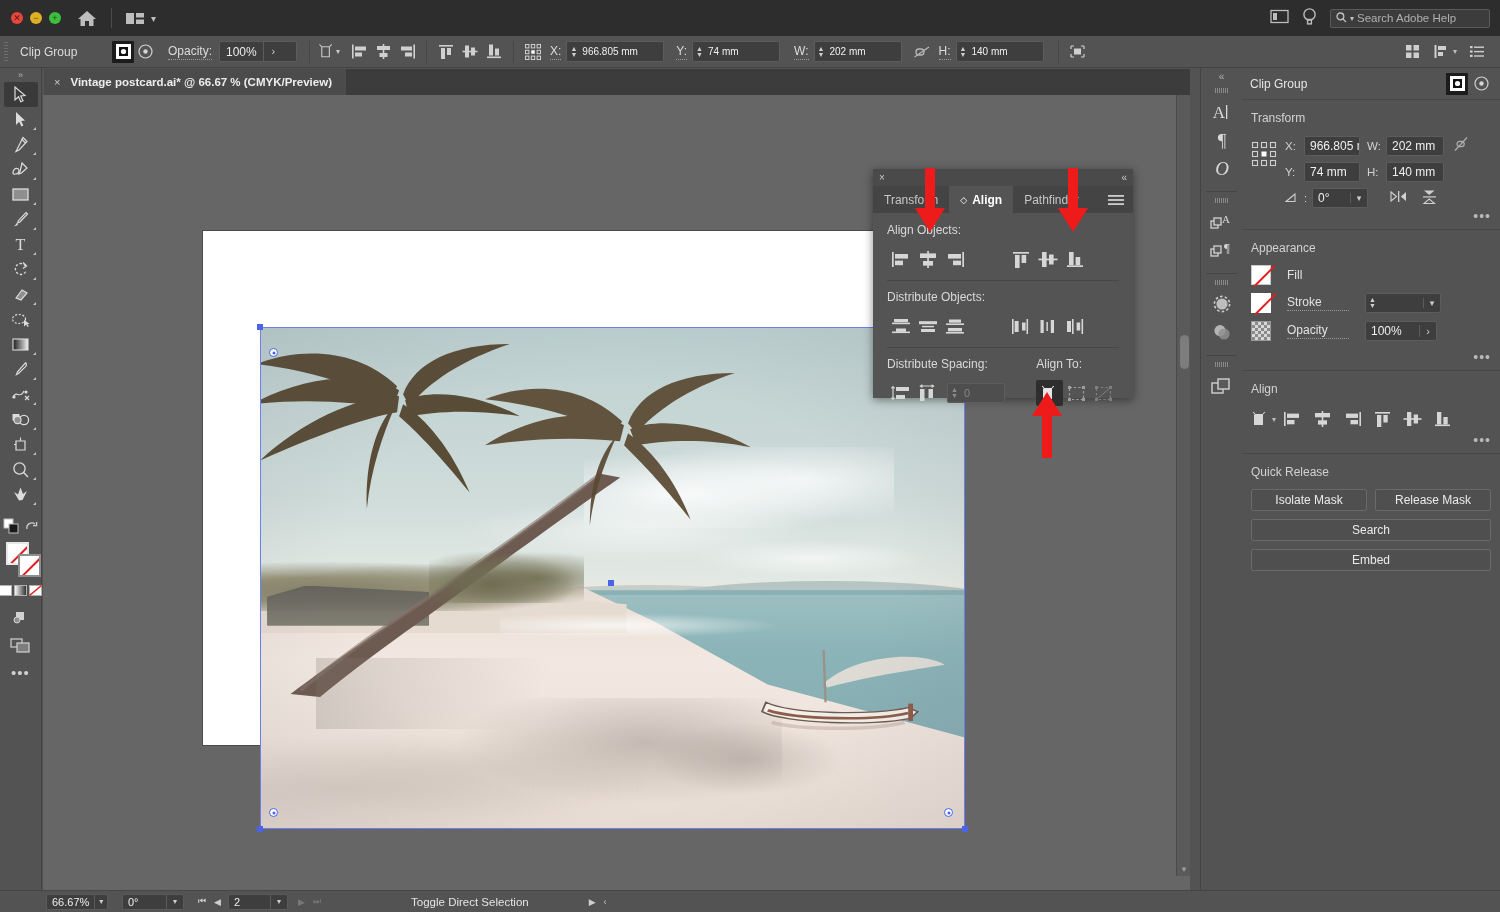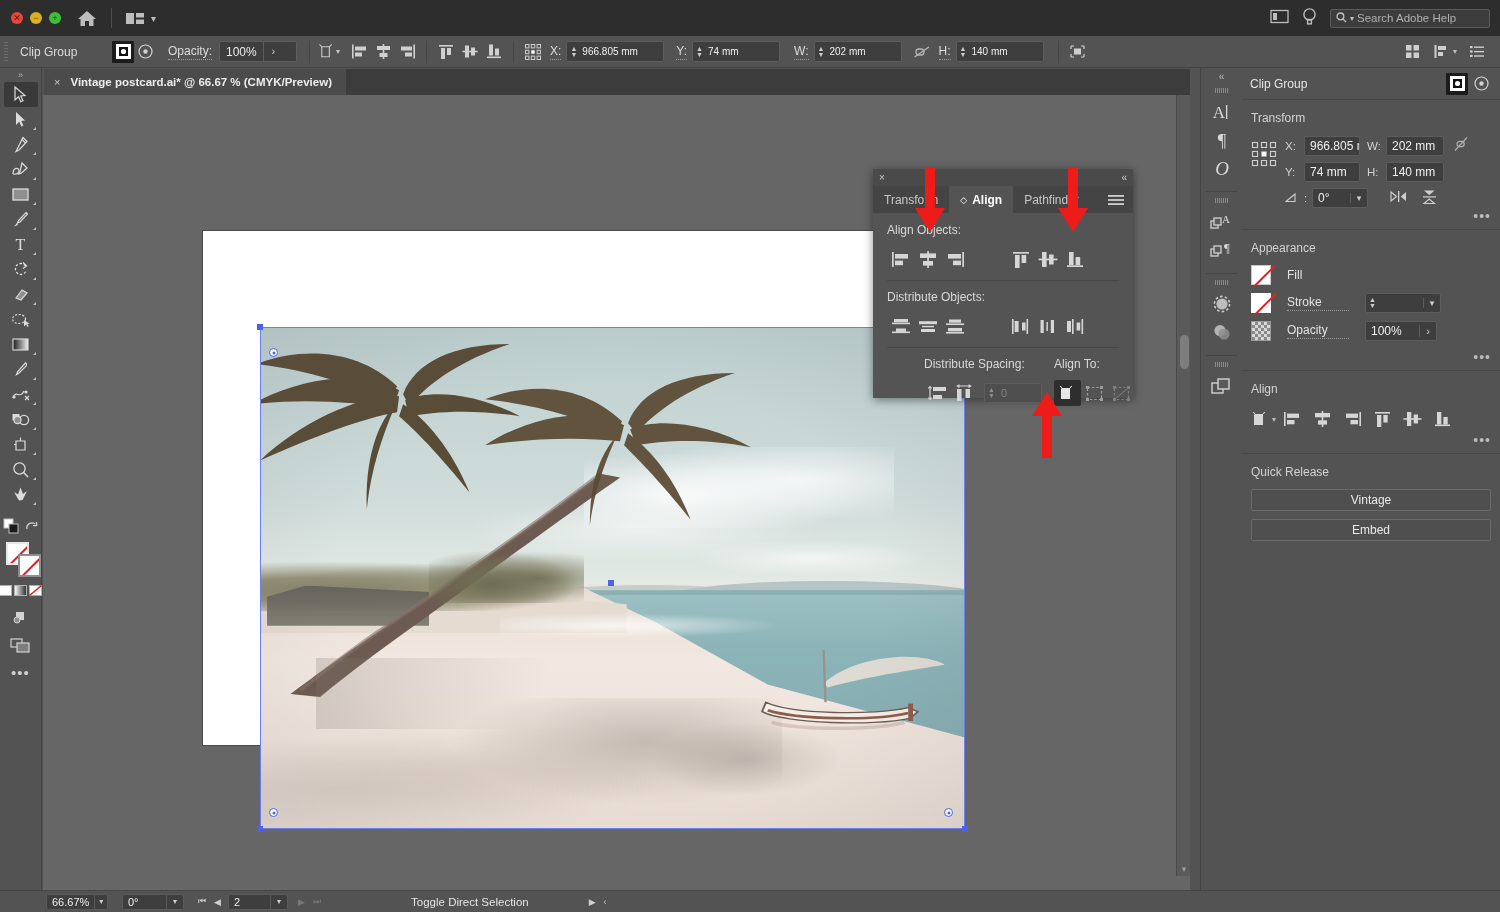--- a/index.html
+++ b/index.html
@@ -131,21 +131,21 @@
             color:#c7c7c7; gap:5px; }
   .ap-tab.active { background:#545454; color:#ffffff; font-weight:bold; }
   .ap-burger { margin-left:auto; display:flex; align-items:center; padding:0 9px; }
   .ap-body { padding:10px 14px 0; }
   .ap-h { font-size:12px; color:#d9d9d9; margin-bottom:9px; }
   .ap-row { display:flex; align-items:center; }
   .ap-btn { width:27px; height:26px; display:flex; align-items:center; justify-content:center; }
   .ap-btn.on { background:#2e2e2e; border-radius:2px; }
   .ap-gap { width:39px; }
   .ap-div { height:1px; background:#474747; margin:8px 0 9px; }
-  .ap-two { display:flex;margin-left:37px; }
+  .ap-two { display:flex; }
   .sp-field { width:58px; height:20px; background:#4e4e4e; border:1px solid #5d5d5d;
               border-radius:2px; display:flex; align-items:center; color:#868686; font-size:11px; }
 
   
   .props { position:absolute; right:0; top:68px; width:258px; height:844px; background:#535353; }
   .pp-tabs { height:26px; background:#444444; display:flex; align-items:stretch; }
   .pp-tab { display:flex; align-items:center; padding:0 11px; font-size:12px; color:#c4c4c4; }
   .pp-tab.active { background:#535353; color:#ffffff; font-weight:bold; }
   .pp-head { height:32px; display:flex; align-items:center; padding:0 8px;
              border-bottom:1px solid #474747; }
@@ -1152,21 +1152,25 @@
               <rect x="5" y="2" width="4.3" height="12.5" fill="#d6d6d6"></rect>
               <rect x="11.4" y="7" width="4.3" height="7.5" fill="#d6d6d6"></rect>
             </svg>
         </div>
       </div>
       <div class="dots3">•••</div>
     </div>
 
     <div class="pp-sec" style="border-bottom:none;">
       <div class="pp-title">Quick Release</div>
-      <div class="qa-btn">Vintage</div>
+      <div style="display:flex;gap:8px;">
+        <div class="qa-btn" style="flex:1;">Isolate Mask</div>
+        <div class="qa-btn" style="flex:1;">Release Mask</div>
+      </div>
+      <div class="qa-btn">Search</div>
       <div class="qa-btn">Embed</div>
     </div>
   </div>
 
   <svg class="arrow" style="left:912px;top:168px;" width="36" height="66">
     <path d="M13 0 L23 0 L23 40 L33 40 L18 64 L3 40 L13 40 Z" fill="#ee1b1b"></path>
   </svg>
   <svg class="arrow" style="left:1055px;top:168px;" width="36" height="66">
     <path d="M13 0 L23 0 L23 40 L33 40 L18 64 L3 40 L13 40 Z" fill="#ee1b1b"></path>
   </svg>

